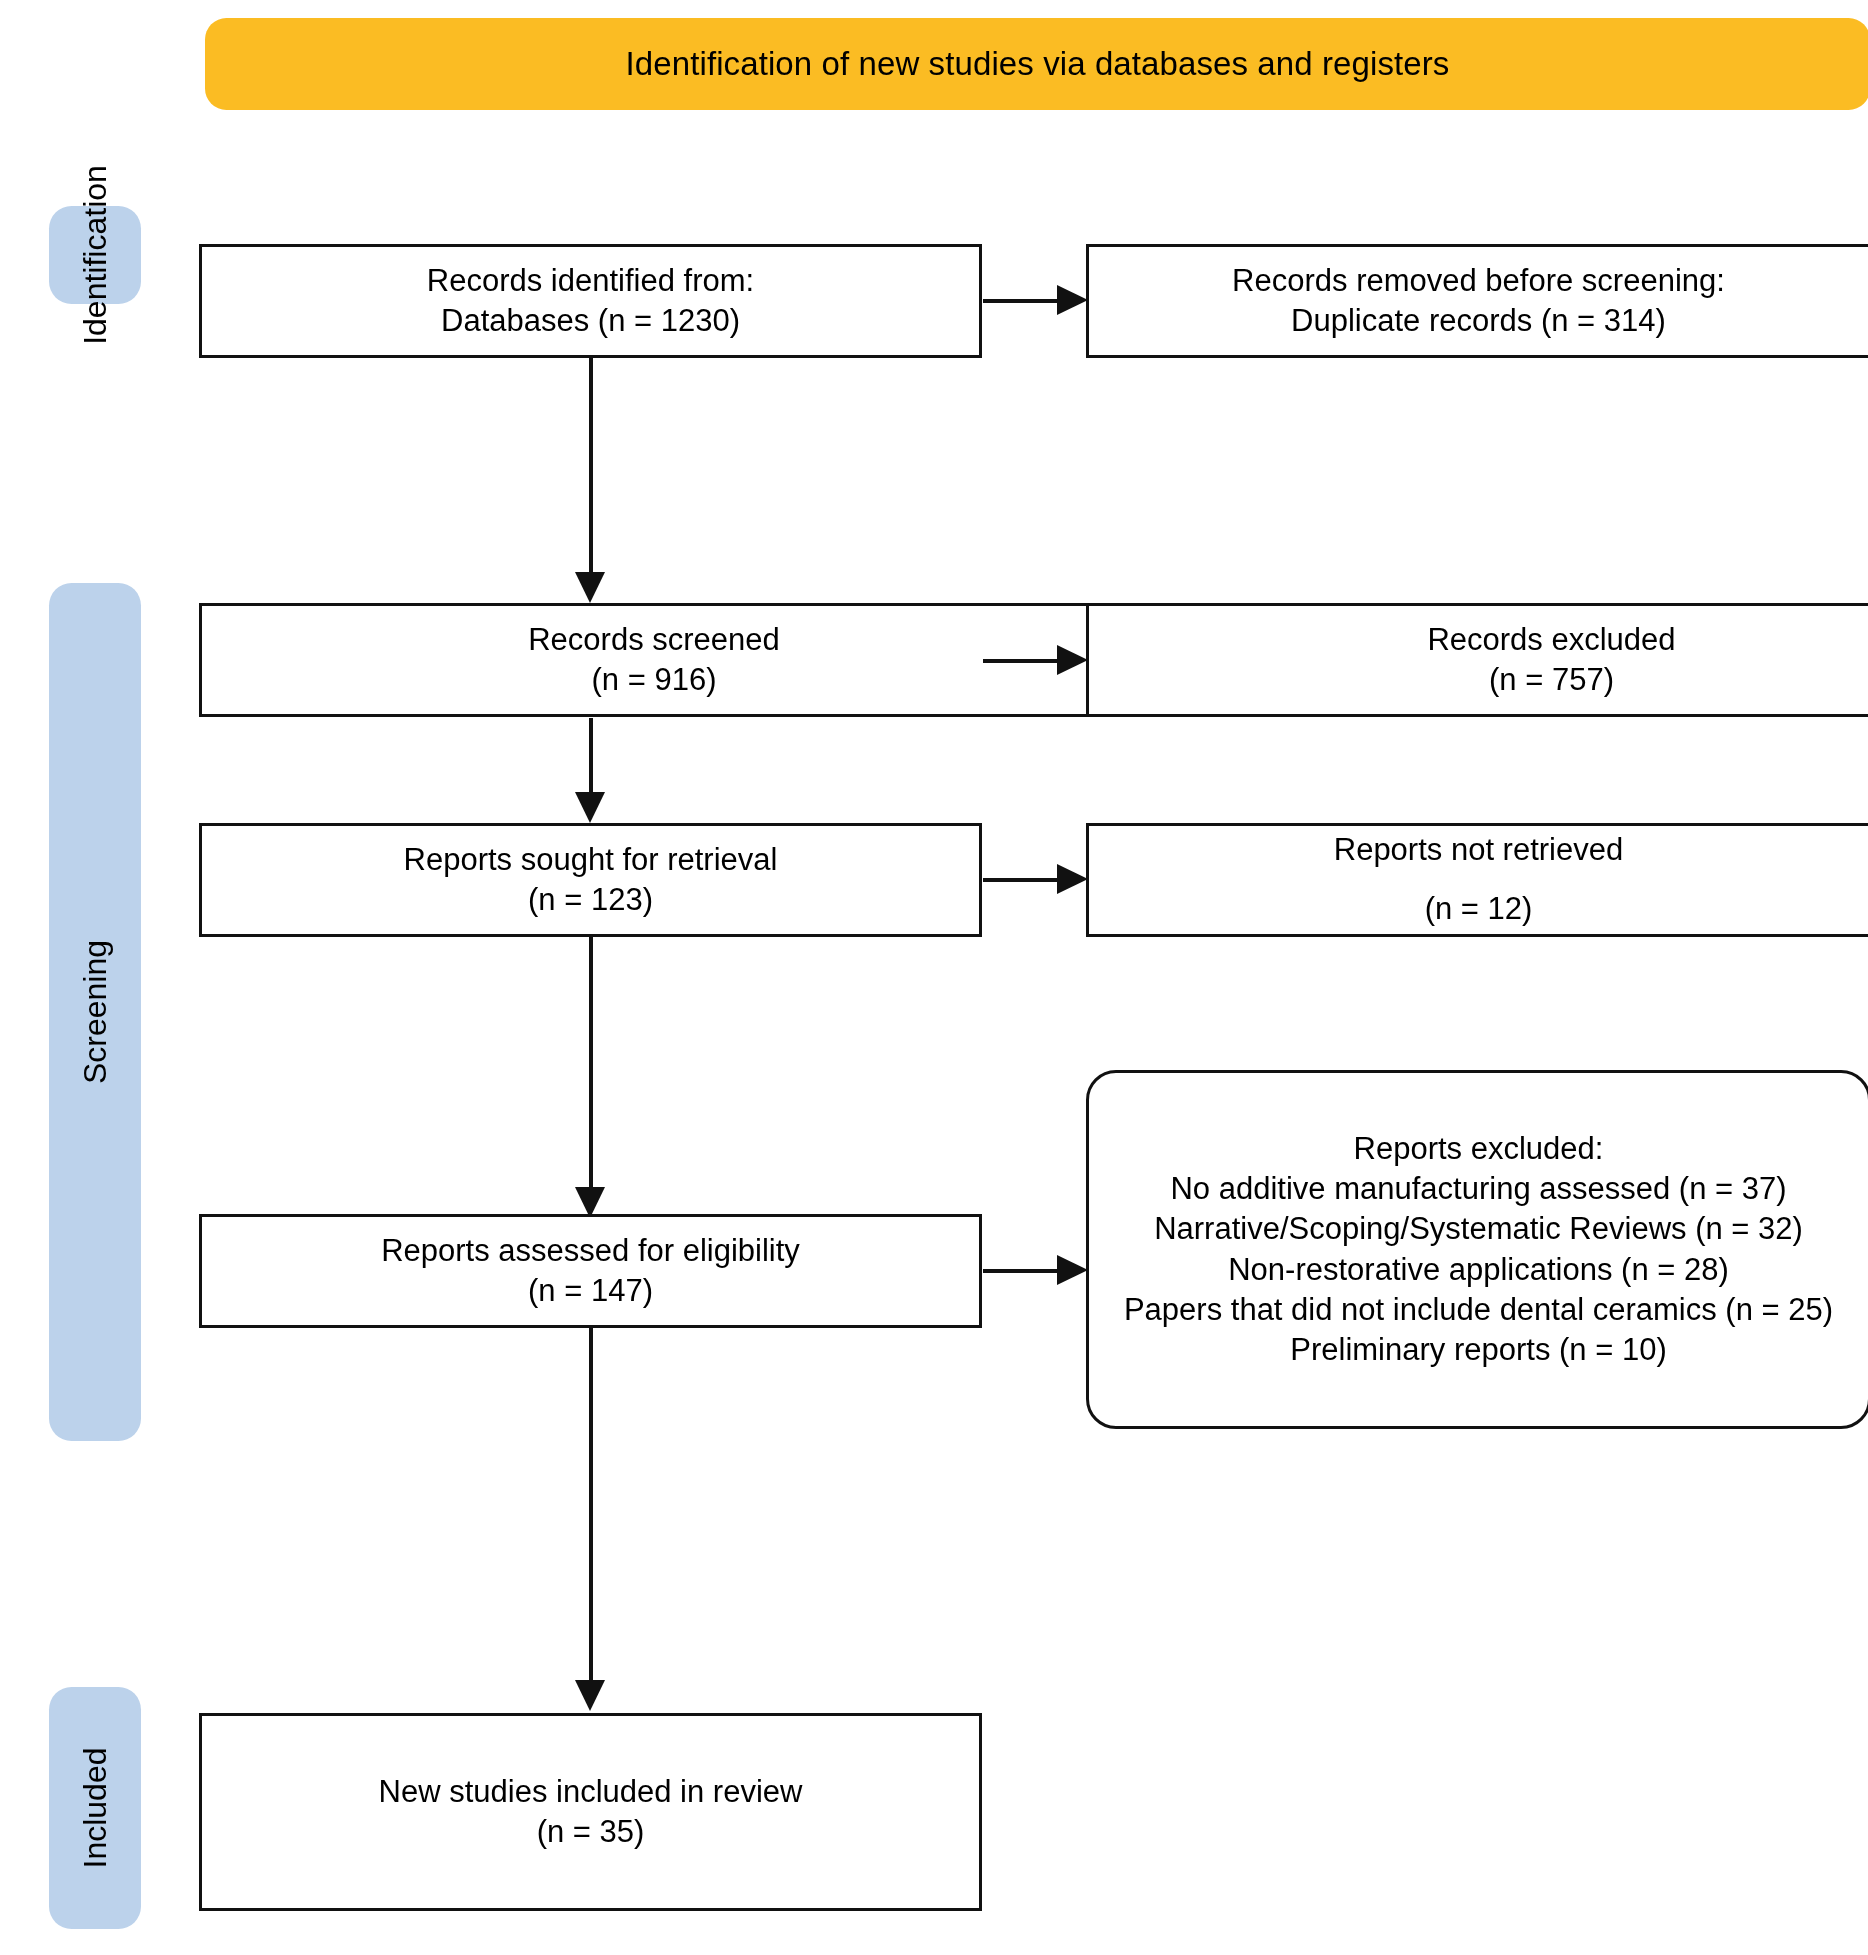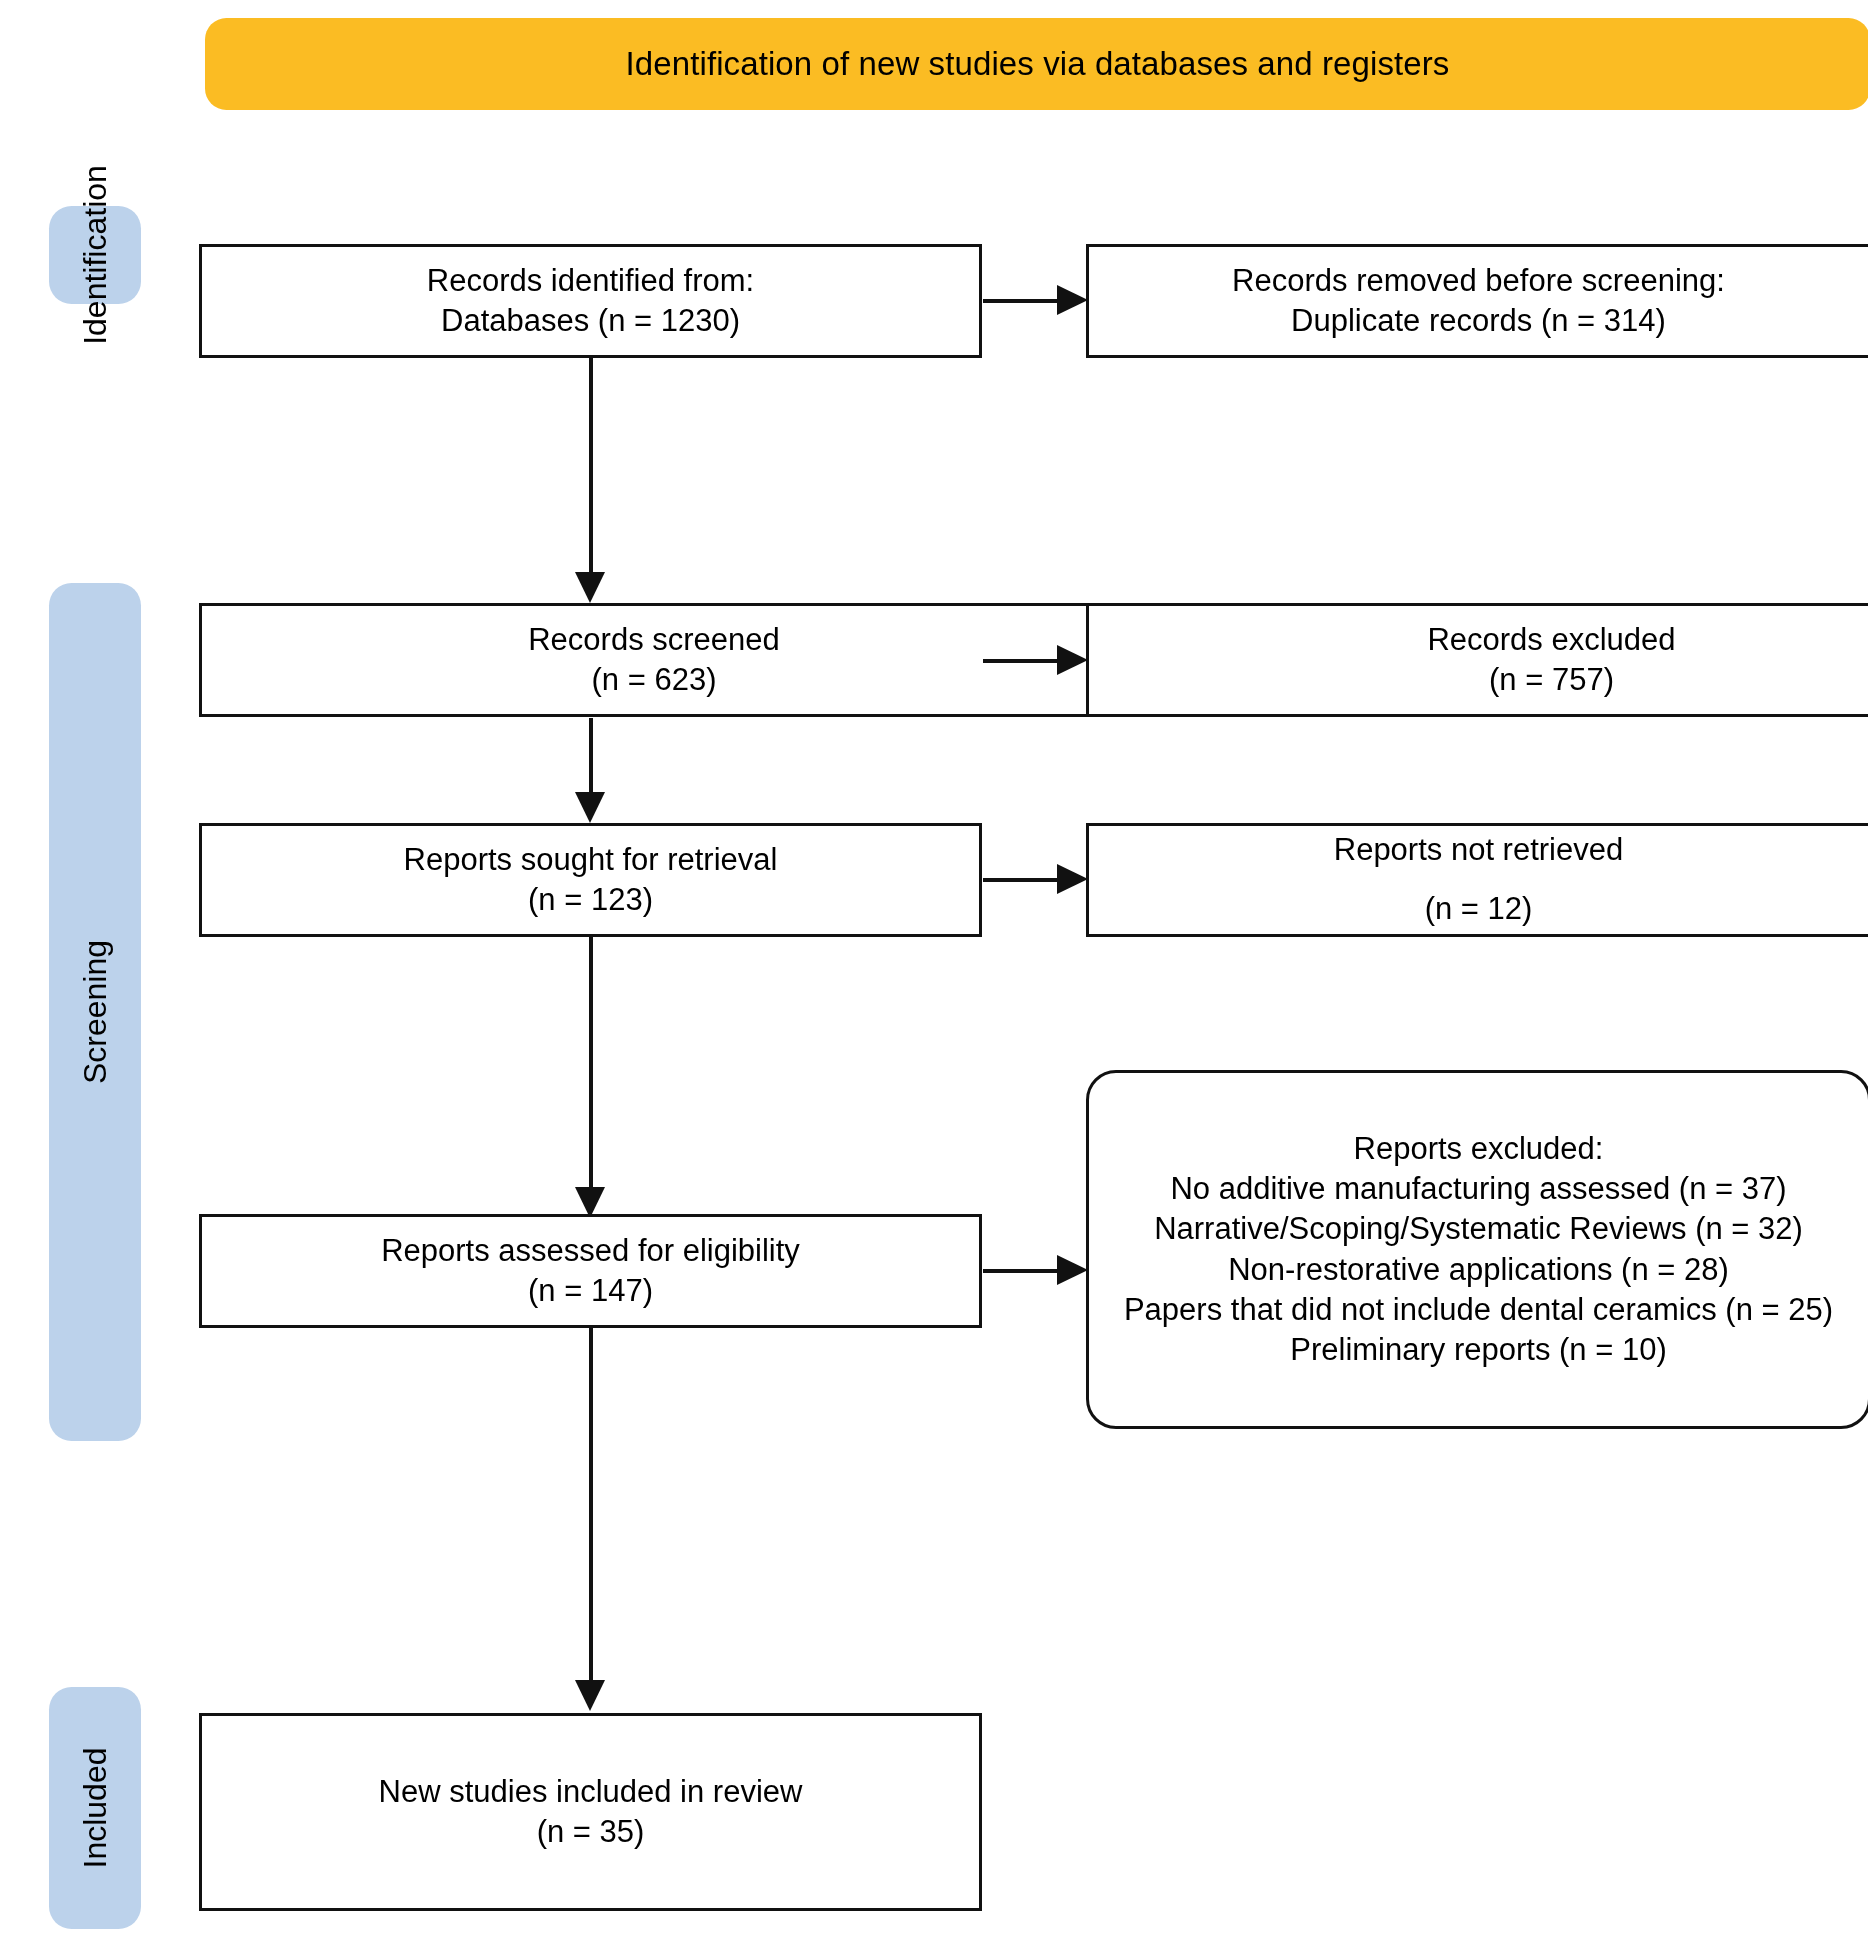--- a/index.html
+++ b/index.html
@@ -140,21 +140,21 @@
   <div class="box" style="left:1061px;top:244px;width:785px;height:114px;">
     <div class="line">Records removed before screening:</div>
     <div class="line">Duplicate records (n = 314)</div>
   </div>
 
   <div class="v-line" style="left:564px;top:358px;width:3.8px;height:217px;"></div>
   <div class="arrow-down" style="left:550px;top:572px;"></div>
 
   <div class="box" style="left:174px;top:603px;width:910px;height:114px;">
     <div class="line">Records screened</div>
-    <div class="line">(n = 623)</div>
+    <div class="line">(n = 916)</div>
   </div>
 
   <div class="h-line" style="left:958px;top:659px;width:80px;"></div>
   <div class="arrow-right" style="left:1032px;top:645px;"></div>
 
   <div class="box" style="left:1061px;top:603px;width:931px;height:114px;">
     <div class="line">Records excluded</div>
     <div class="line">(n = 757)</div>
   </div>
 

